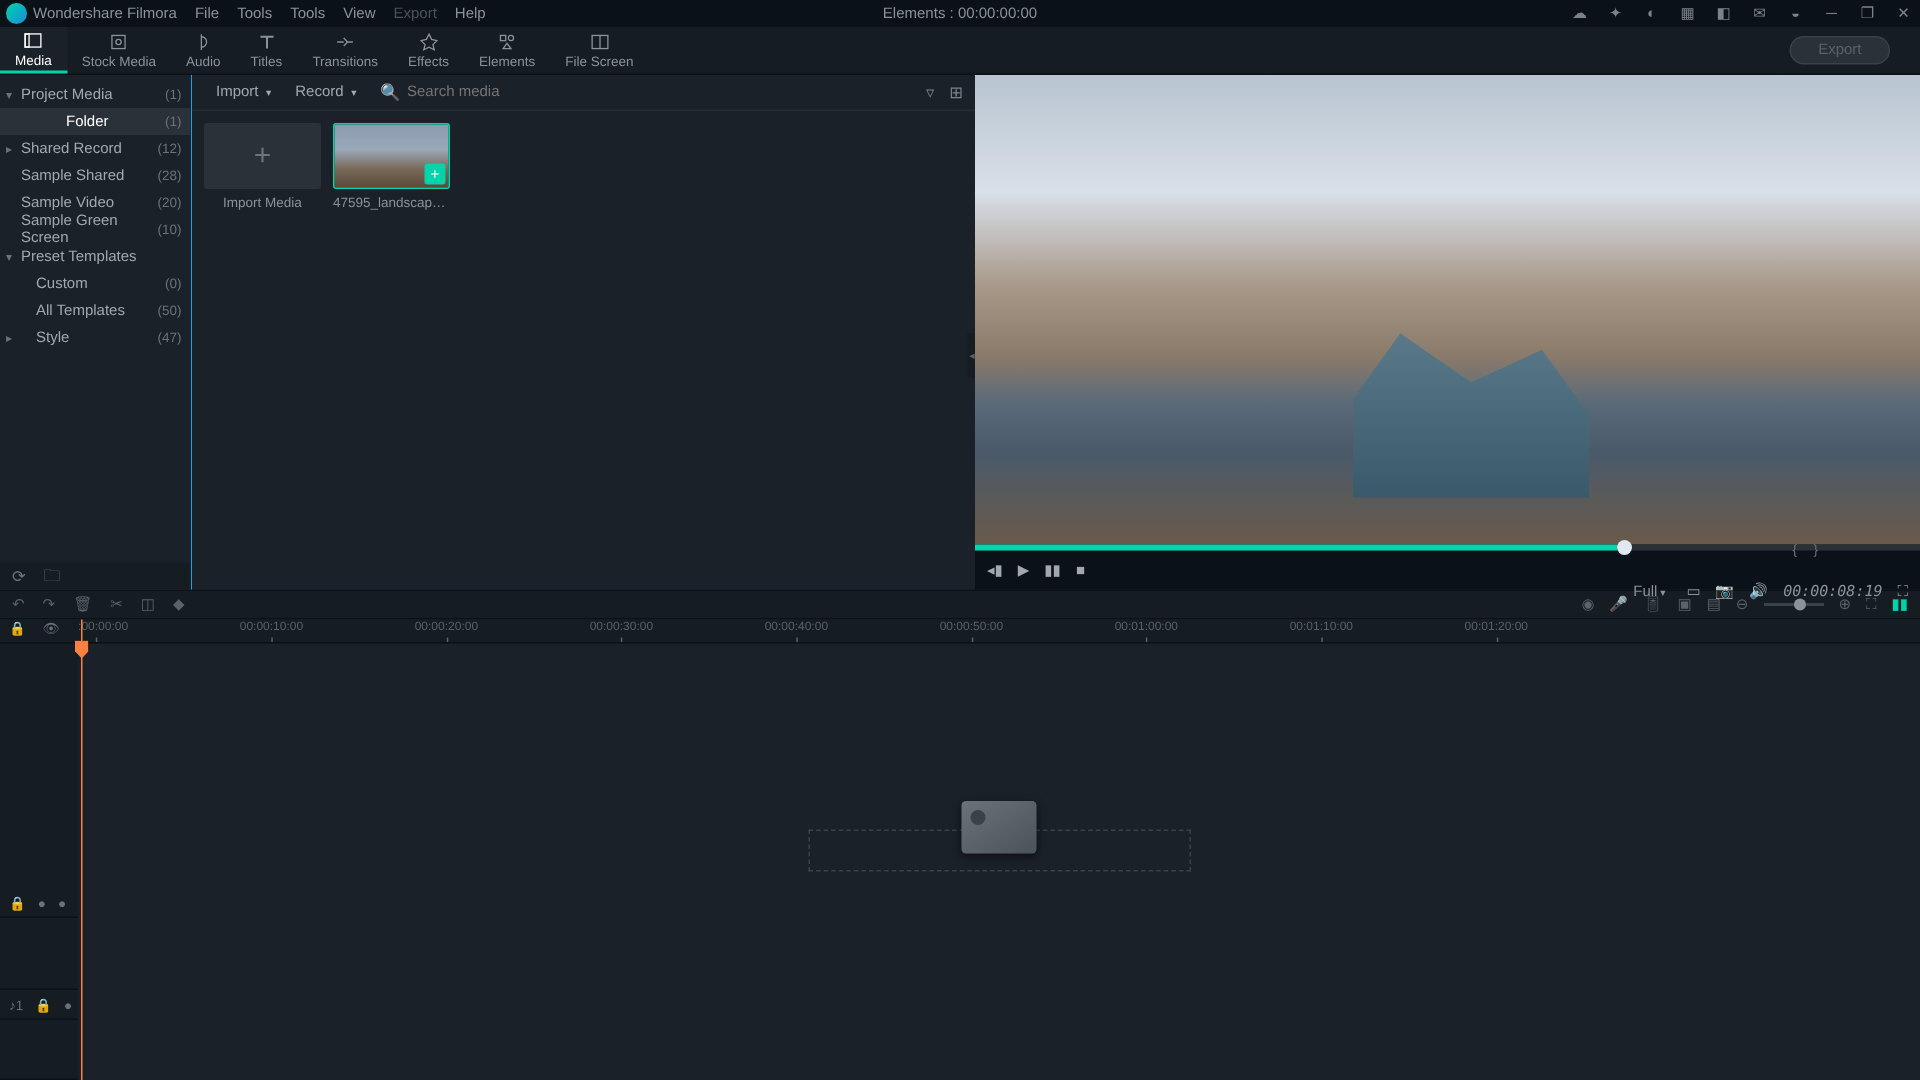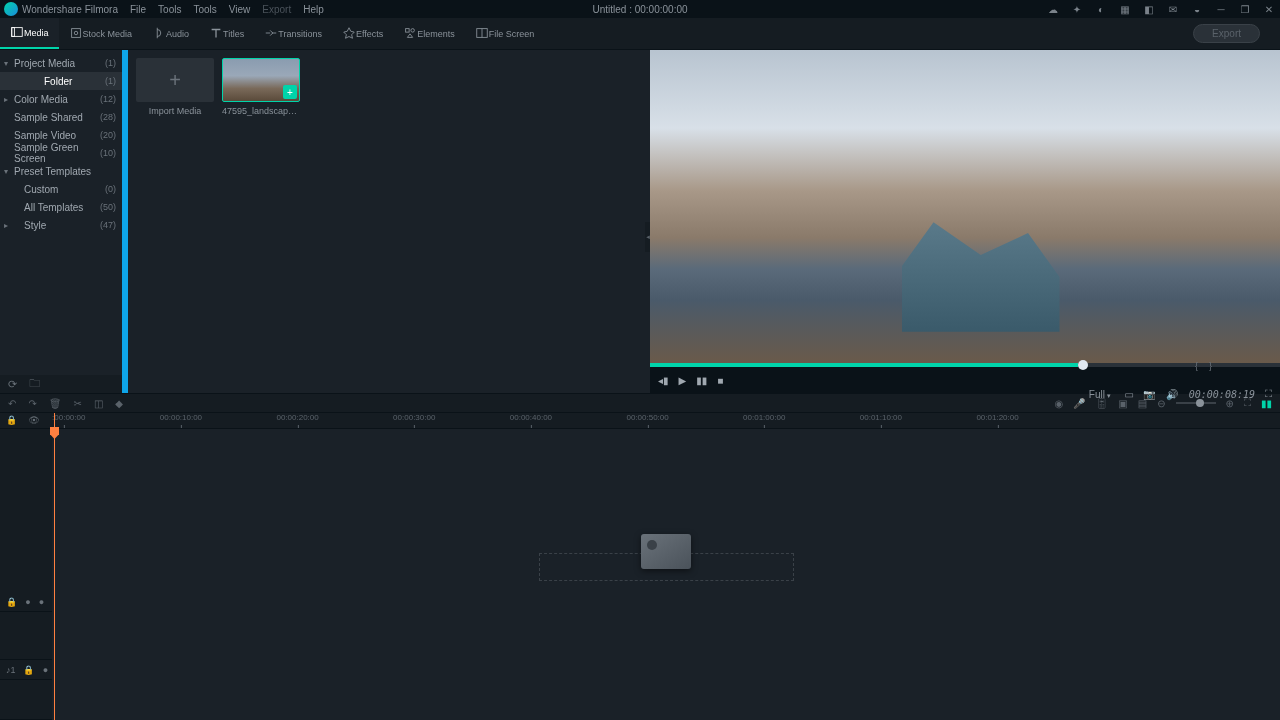--- a/index.html
+++ b/index.html
@@ -11,28 +11,28 @@
 .titlebar .app-name { font-size: 10px; color: #8a929a; margin-right: 12px; }
 .titlebar .menu { display: flex; gap: 12px; font-size: 10px; color: #8a929a; }
 .titlebar .menu span { cursor: pointer; }
 .titlebar .menu .disabled { color: #4a525a; }
 .titlebar .center { position: absolute; left: 50%; transform: translateX(-50%); font-size: 10px; color: #8a929a; }
 .titlebar .right-icons { margin-left: auto; display: flex; gap: 10px; align-items: center; }
 .titlebar .right-icons span { font-size: 10px; color: #7a828a; cursor: pointer; display: inline-flex; align-items: center; justify-content: center; width: 14px; height: 14px;}
 
 
 .tabs-bar { height: 32px; background: #151c22; display: flex; align-items: center; border-bottom: 1px solid #0a1218; position:relative;}
-.main-tab { display: flex; flex-direction: row; align-items: center; justify-content: center; padding: 2px 10px; cursor: pointer; font-size: 9px; color: #8a929a; height: 100%; }
+.main-tab { display: flex; flex-direction: column; align-items: center; justify-content: center; padding: 2px 10px; cursor: pointer; font-size: 9px; color: #8a929a; height: 100%; }
 .main-tab.active { color: #fff; background: #1a2128; border-bottom: 2px solid #00d4aa; }
 .main-tab .tab-icon { width: 14px; height: 14px; margin-bottom: 1px; }
 .export-btn { margin-left: auto; margin-right: 20px; background: #2a3138; border: 1px solid #3a4148; color: #5a626a; padding: 3px 18px; border-radius: 12px; font-size: 10px; }
 
 
 .content-row { display: flex; height: 343px; }
-.sidebar { width: 128px; background: #1a2128; border-right: 6px solid #0ea5e9; padding-top: 4px; overflow-y: auto; }
+.sidebar { width: 128px; background: #1a2128; border-right: 1px solid #0ea5e9; padding-top: 4px; overflow-y: auto; }
 .sidebar-item { display: flex; align-items: center; padding: 2px 6px 2px 14px; font-size: 10px; color: #a0a8b0; height: 18px; cursor: pointer; position: relative;}
 .sidebar-item.expandable::before { content: '▸'; position: absolute; left: 4px; font-size: 8px; color: #6a727a;}
 .sidebar-item.expanded::before { content: '▾'; position: absolute; left: 4px; font-size: 8px; color: #6a727a;}
 .sidebar-item.child { padding-left: 24px; }
 .sidebar-item.selected { background: #2a3138; color: #fff; padding-left: 44px; }
 .sidebar-item .count { margin-left: auto; font-size: 9px; color: #6a727a; }
 .sidebar-bottom { position: absolute; bottom: 0; left: 0; width: 128px; height: 18px; background: #151c22; display: flex; align-items: center; padding: 0 8px; gap: 12px;}
 .sidebar-bottom span { font-size: 11px; color: #6a727a; cursor: pointer;}
 
 .media-panel { flex: 1; background: #1a2128; position: relative; }
@@ -112,21 +112,21 @@
   <div class="logo"></div>
   <div class="app-name">Wondershare Filmora</div>
   <div class="menu">
     <span>File</span>
     <span>Tools</span>
     <span>Tools</span>
     <span>View</span>
     <span class="disabled">Export</span>
     <span>Help</span>
   </div>
-  <div class="center">Untitled : 00:00:00:00</div>
+  <div class="center">Elements : 00:00:00:00</div>
   <div class="right-icons">
     <span>☁</span>
     <span>✦</span>
     <span>◐</span>
     <span>▦</span>
     <span>◧</span>
     <span>✉</span>
     <span>◒</span>
     <span>─</span>
     <span>❐</span>
@@ -196,21 +196,21 @@
   <div class="sidebar" style="position:relative;">
     <div class="sidebar-item expanded">
       <span>Project Media</span>
         <span class="count">(1)</span>
     </div>
     <div class="sidebar-item child selected">
       <span>Folder</span>
         <span class="count">(1)</span>
     </div>
     <div class="sidebar-item expandable">
-      <span>Color Media</span>
+      <span>Shared Record</span>
         <span class="count">(12)</span>
     </div>
     <div class="sidebar-item">
       <span>Sample Shared</span>
         <span class="count">(28)</span>
     </div>
     <div class="sidebar-item">
       <span>Sample Video</span>
         <span class="count">(20)</span>
     </div>
@@ -234,20 +234,32 @@
       <span>Style</span>
         <span class="count">(47)</span>
     </div>
     <div class="sidebar-bottom">
       <span>⟳</span>
       <span>🗀</span>
     </div>
   </div>
 
   <div class="media-panel">
+    <div class="media-toolbar">
+      <div class="tbtn">Import</div>
+      <div class="tbtn">Record</div>
+      <div class="search-wrap">
+        <span>🔍</span>
+        <input placeholder="Search media" style="">
+      </div>
+      <div class="tool-right">
+        <span>▿</span>
+        <span>⊞</span>
+      </div>
+    </div>
     <div class="media-grid">
       <div class="media-item import">
         <div class="thumb">
             <span class="plus">+</span>
           </div>
         <div class="label">Import Media</div>
       </div>
       <div class="media-item video">
         <div class="thumb">
           <div class="add-btn">+</div>

